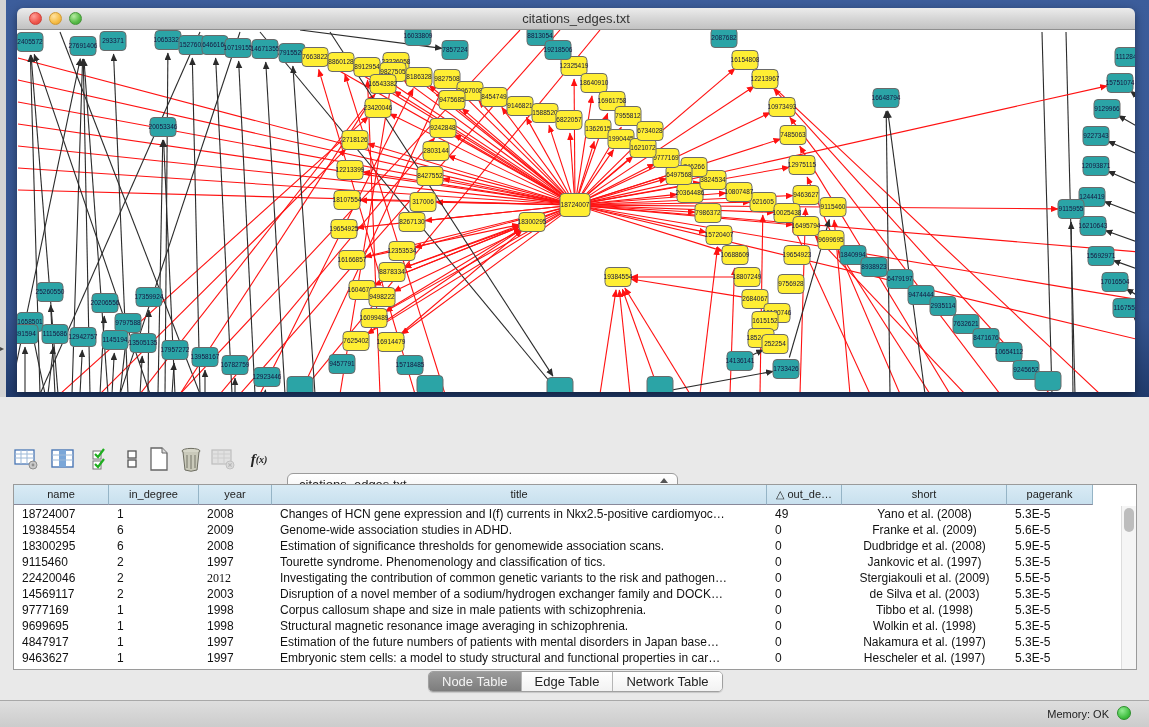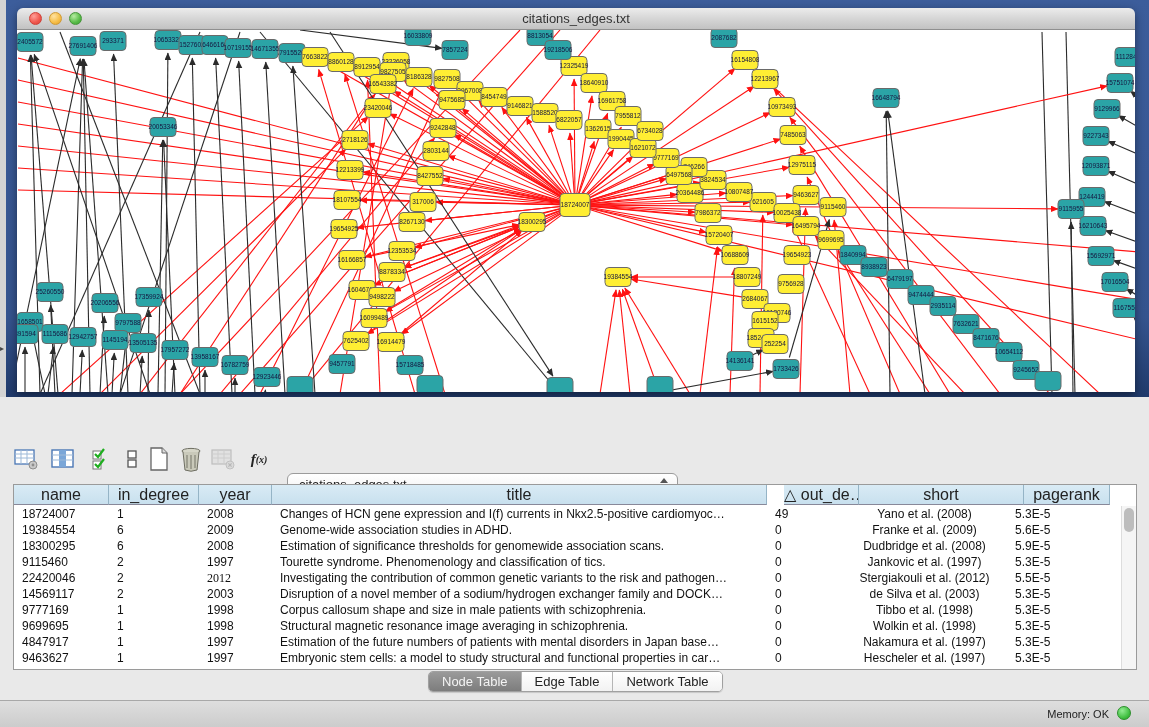--- a/index.html
+++ b/index.html
@@ -51,21 +51,21 @@
   .tri-up { width:0; height:0; border-left:4px solid transparent; border-right:4px solid transparent;
     border-bottom:5px solid #555; margin-bottom:2px; }
   .tri-dn { width:0; height:0; border-left:4px solid transparent; border-right:4px solid transparent;
     border-top:5px solid #555; }
 
   
   #tbl-wrap { position:absolute; left:13px; top:87px; width:1124px; height:186px;
     background:#fff; border:1px solid #9a9a9a; }
   #tbl-head { position:absolute; left:0; top:0; height:20px; display:flex; }
   .hcell { height:20px; background:linear-gradient(180deg,#d9ebf5,#c8e0ee);
-    border-right:1px solid #95b4c6; border-bottom:1px solid #889; font-size:16px;
+    border-right:1px solid #95b4c6; border-bottom:1px solid #889; font-size:11px;
     color:#222; text-align:center; line-height:19px; overflow:hidden; white-space:nowrap; cursor:pointer; }
   #tbl-body { position:absolute; left:0; top:21px; right:16px; bottom:0; overflow:hidden; }
   .trow { display:flex; height:16px; }
   .tcell { font-size:12px; color:#111; line-height:16px; white-space:nowrap; overflow:hidden; }
   .c-left { padding-left:8px; text-align:left; }
   .c-center { text-align:center; }
   #tbl-scroll { position:absolute; right:0px; top:21px; width:15px; bottom:0;
     background:#f5f5f5; border-left:1px solid #ddd; }
   #tbl-thumb { position:absolute; left:2px; top:2px; width:10px; height:24px;
     background:#bdbdbd; border-radius:6px; cursor:pointer; }
@@ -876,21 +876,21 @@
         </span>
       </div>
     </div>
 
     <div id="tbl-wrap">
       <div id="tbl-head">
           <div class="hcell" style="width: 95px;">name</div>
           <div class="hcell" style="width: 90px;">in_degree</div>
           <div class="hcell" style="width: 73px;">year</div>
           <div class="hcell" style="width: 495px;">title</div>
-          <div class="hcell" style="width: 75px; margin-left: 17px;">△ out_de…</div>
+          <div class="hcell" style="width: 75px;">△ out_de…</div>
           <div class="hcell" style="width: 165px;">short</div>
           <div class="hcell" style="width: 86px;">pagerank</div>
         </div>
       <div id="tbl-body">
           <div class="trow">
             <div class="tcell c-left" style="width: 95px;">18724007</div>
             <div class="tcell c-left" style="width: 90px;">1</div>
             <div class="tcell c-left" style="width: 73px;">2008</div>
             <div class="tcell c-left" style="width: 495px;">Changes of HCN gene expression and I(f) currents in Nkx2.5-positive cardiomyoc…</div>
             <div class="tcell c-left" style="width: 75px;">49</div>
@@ -923,21 +923,21 @@
             <div class="tcell c-left" style="width: 75px;">0</div>
             <div class="tcell c-center" style="width: 165px;">Jankovic et al. (1997)</div>
             <div class="tcell c-left" style="width: 86px;">5.3E-5</div>
           </div>
           <div class="trow">
             <div class="tcell c-left" style="width: 95px;">22420046</div>
             <div class="tcell c-left" style="width: 90px;">2</div>
             <div class="tcell c-left" style="width: 73px; font-family: Liberation Serif, serif;">2012</div>
             <div class="tcell c-left" style="width: 495px;">Investigating the contribution of common genetic variants to the risk and pathogen…</div>
             <div class="tcell c-left" style="width: 75px;">0</div>
-            <div class="tcell c-center" style="width: 165px;">Stergiakouli et al. (2012)</div>
+            <div class="tcell c-center" style="width: 165px;">Stergiakouli et al. (2009)</div>
             <div class="tcell c-left" style="width: 86px;">5.5E-5</div>
           </div>
           <div class="trow">
             <div class="tcell c-left" style="width: 95px;">14569117</div>
             <div class="tcell c-left" style="width: 90px;">2</div>
             <div class="tcell c-left" style="width: 73px;">2003</div>
             <div class="tcell c-left" style="width: 495px;">Disruption of a novel member of a sodium/hydrogen exchanger family and DOCK…</div>
             <div class="tcell c-left" style="width: 75px;">0</div>
             <div class="tcell c-center" style="width: 165px;">de Silva et al. (2003)</div>
             <div class="tcell c-left" style="width: 86px;">5.3E-5</div>

